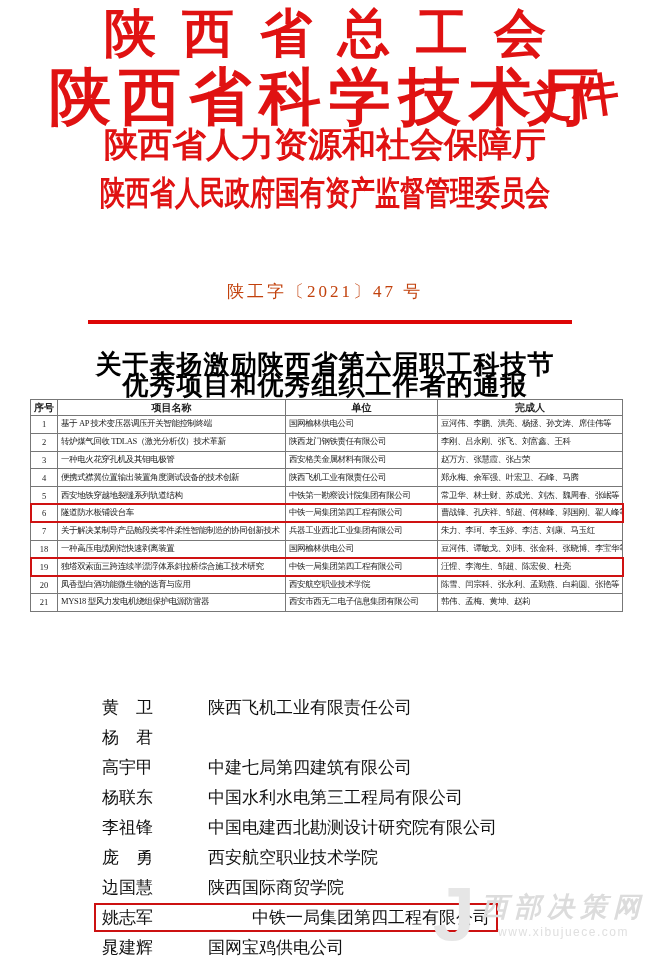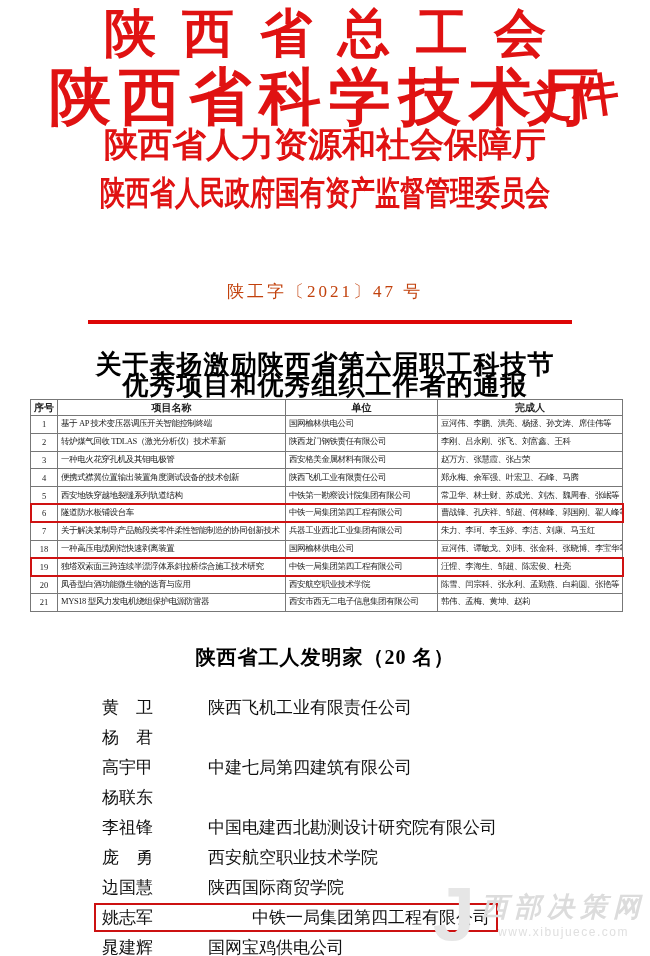--- a/index.html
+++ b/index.html
@@ -171,21 +171,20 @@
         </tr>
         <tr>
           <td class="c-no">21</td>
           <td class="c-project">MYS18 型风力发电机绕组保护电源防雷器</td>
           <td class="c-unit">西安市西无二电子信息集团有限公司</td>
           <td class="c-people">韩伟、孟梅、黄坤、赵莉</td>
         </tr>
       </tbody>
   </table>
 
-  <div class="section-title">陕西省工人发明家（20 名）</div>
   <div class="inventors">
       <div class="inv-row">
         <span class="inv-inner">
           <span class="inv-name">黄　卫</span>
           <span class="inv-org">陕西飞机工业有限责任公司</span>
         </span>
       </div>
       <div class="inv-row">
         <span class="inv-inner">
           <span class="inv-name">杨　君</span>
@@ -193,20 +192,21 @@
       </div>
       <div class="inv-row">
         <span class="inv-inner">
           <span class="inv-name">高宇甲</span>
           <span class="inv-org">中建七局第四建筑有限公司</span>
         </span>
       </div>
       <div class="inv-row">
         <span class="inv-inner">
           <span class="inv-name">杨联东</span>
+          <span class="inv-org">中国水利水电第三工程局有限公司</span>
         </span>
       </div>
       <div class="inv-row">
         <span class="inv-inner">
           <span class="inv-name">李祖锋</span>
           <span class="inv-org">中国电建西北勘测设计研究院有限公司</span>
         </span>
       </div>
       <div class="inv-row">
         <span class="inv-inner">

